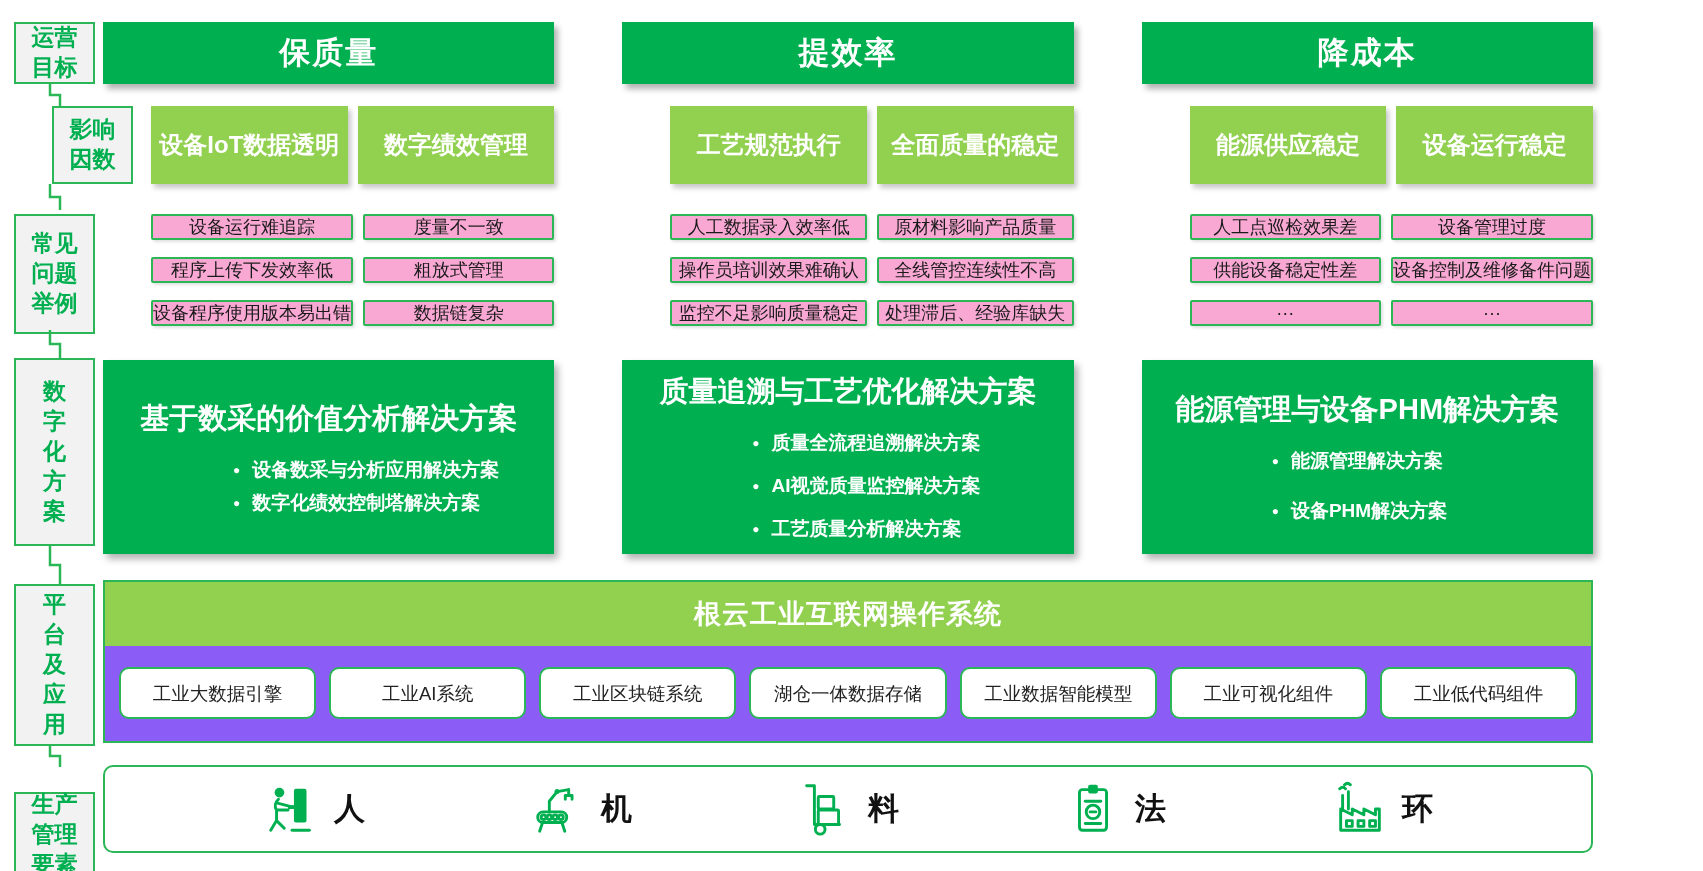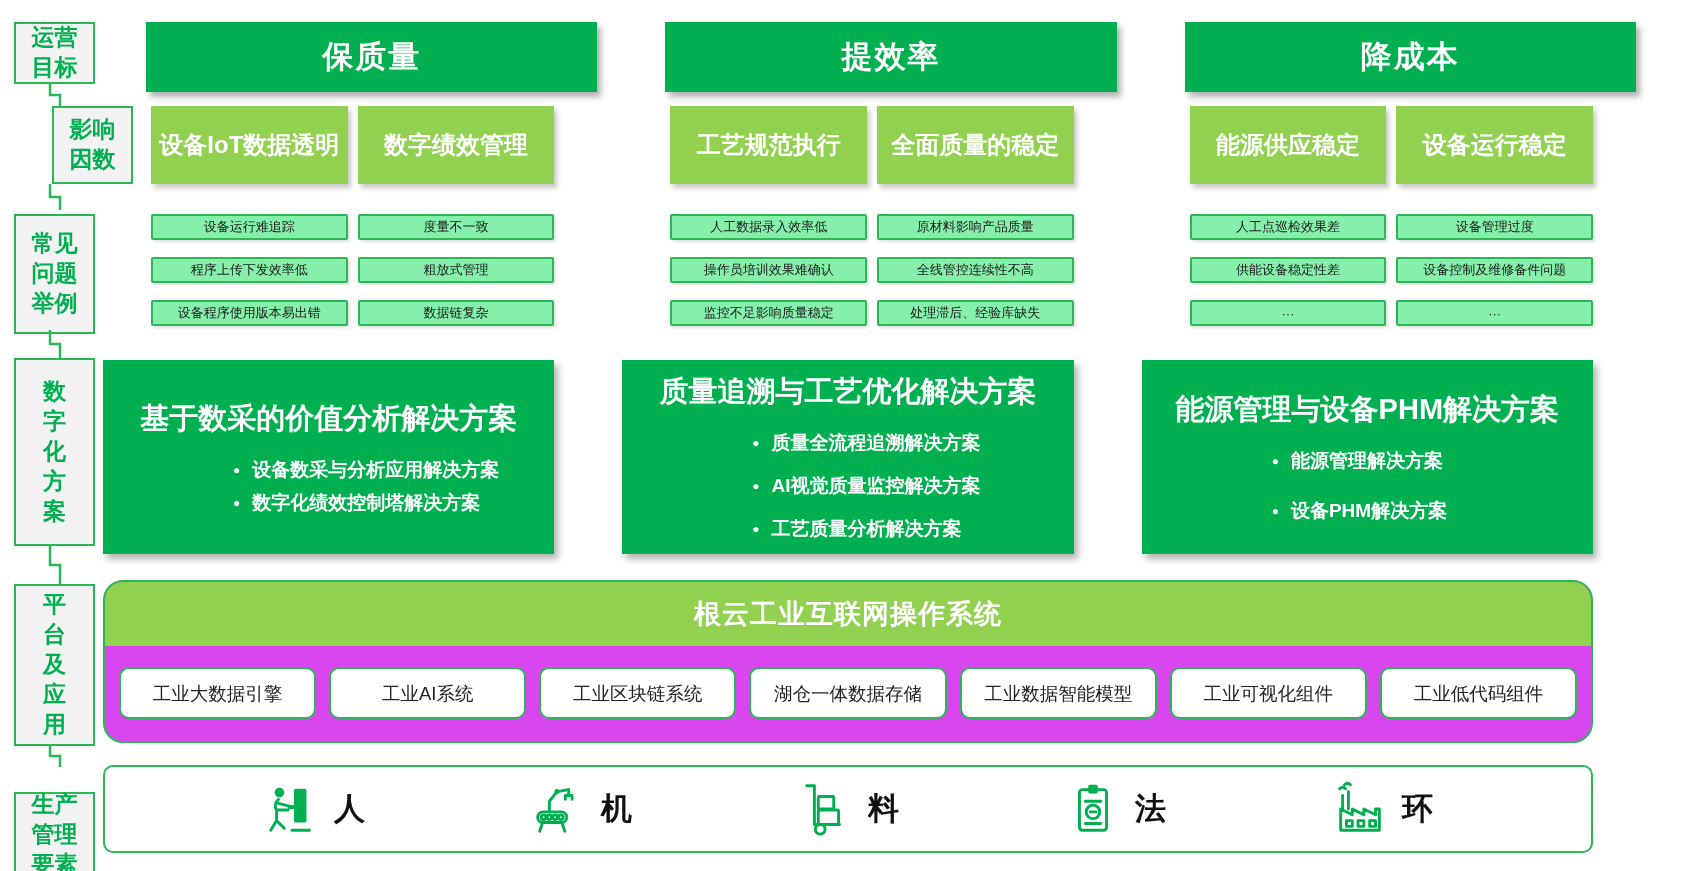--- a/index.html
+++ b/index.html
@@ -39,45 +39,45 @@
   }
   .factor{
     flex:1;background:var(--light-green);color:#fff;
     font-size:24px;font-weight:bold;text-align:center;
     display:flex;align-items:center;justify-content:center;
     box-shadow:3px 4px 5px rgba(0,0,0,0.22);
   }
 
   .pcol{flex:1;display:flex;flex-direction:column;gap:17px;}
   .problem{
-    height:26px;background:#86efac;
+    height:26px;background:#f9a8d4;
     border:2px solid var(--border-green);border-radius:2px;
-    color:var(--text-dark);font-size:13px;
+    color:var(--text-dark);font-size:18px;
     display:flex;align-items:center;justify-content:center;
     box-shadow:2px 2px 3px rgba(0,0,0,0.12);
     white-space:nowrap;
   }
 
   .solution{
     flex:1;background:var(--dark-green);color:#fff;
     box-shadow:4px 5px 7px rgba(0,0,0,0.30);
     display:flex;flex-direction:column;justify-content:center;
     padding:0 22px;
   }
   .solution-title{font-size:29px;font-weight:bold;text-align:center;margin-bottom:18px;}
   .solution ul{list-style:none;padding-left:108px;display:flex;flex-direction:column;gap:var(--bgap,12px);}
   .solution li{font-size:19px;font-weight:bold;}
   .solution li::before{content:"●";font-size:12px;margin-right:12px;position:relative;top:-2px;}
   .s1{--bgap:7px;}.s2{--bgap:17px;}.s3{--bgap:24px;}
 
   
   .platform{
     position:absolute;left:103px;top:580px;width:1490px;height:163px;
-    border:2.5px solid var(--border-green);border-radius:20px;
-    background:#d946ef;overflow:hidden;
+    border:2.5px solid var(--border-green);border-radius:0;
+    background:#8b5cf6;overflow:hidden;
   }
   .platform-band{
     height:64px;background:var(--light-green);
     display:flex;align-items:center;justify-content:center;
     color:#fff;font-size:27px;font-weight:bold;letter-spacing:1px;
   }
   .apps{display:flex;gap:13px;padding:21px 14px 0 14px;}
   .app{
     flex:1;height:52px;background:#fff;
     border:2.5px solid var(--border-green);border-radius:10px;
@@ -133,21 +133,21 @@
   <svg class="conn" style="top:330px;height:28px;" viewBox="0 0 22 28">
       <path d="M6 0 V14 H16 V28"></path>
     </svg>
   <svg class="conn" style="top:546px;height:38px;" viewBox="0 0 22 38">
       <path d="M6 0 V19 H16 V38"></path>
     </svg>
   <svg class="conn" style="top:746px;height:21px;" viewBox="0 0 22 21">
       <path d="M6 0 V10 H16 V21"></path>
     </svg>
 
-  <div class="row" style="top:22px;height:70px;margin-left:43px;">
+  <div class="row" style="top:22px;height:62px;">
     <div class="goal-bar">保质量</div>
     <div class="goal-bar">提效率</div>
     <div class="goal-bar">降成本</div>
   </div>
 
   <div class="row" style="top:106px;height:78px;">
     <div class="group">
       <div class="factor">设备IoT数据透明</div>
       <div class="factor">数字绩效管理</div>
     </div>

